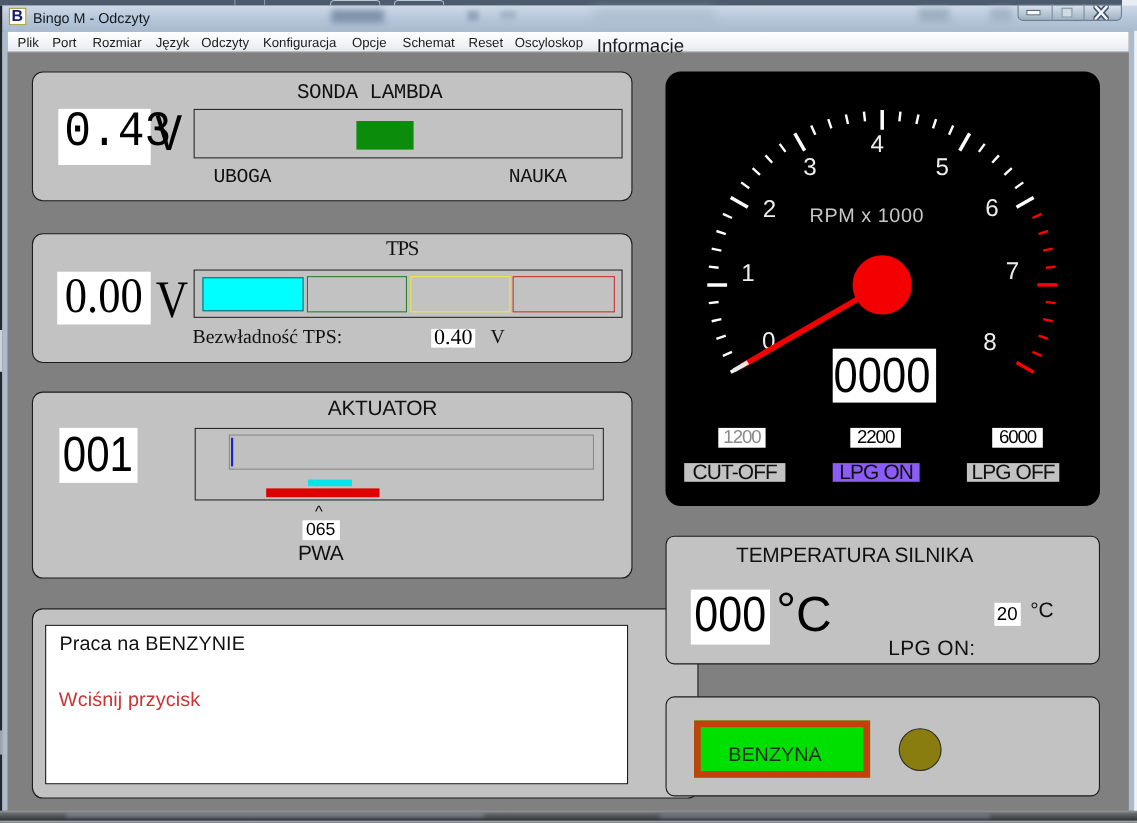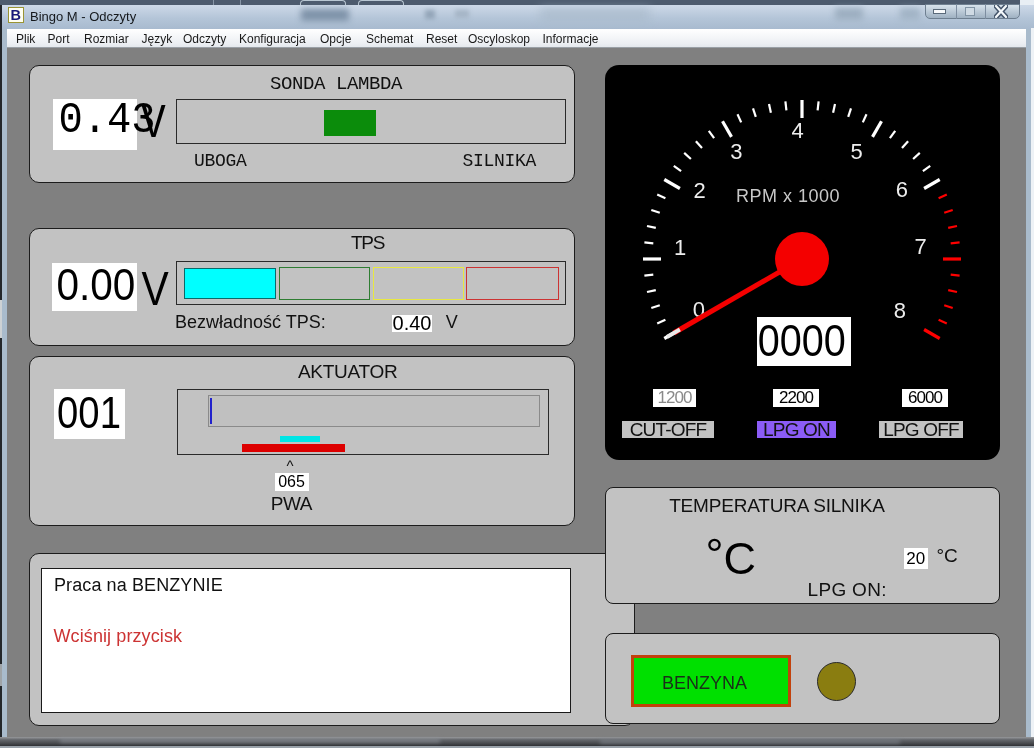--- a/index.html
+++ b/index.html
@@ -53,42 +53,42 @@
 <span class="abs" style="left:9px;top:3px;font-size:12px;color:#1a1a1a;">Plik</span>
 <span class="abs" style="left:40.5px;top:3px;font-size:12px;color:#1a1a1a;">Port</span>
 <span class="abs" style="left:77px;top:3px;font-size:12px;color:#1a1a1a;">Rozmiar</span>
 <span class="abs" style="left:134.5px;top:3px;font-size:12px;color:#1a1a1a;">Język</span>
 <span class="abs" style="left:176px;top:3px;font-size:12px;color:#1a1a1a;">Odczyty</span>
 <span class="abs" style="left:232px;top:3px;font-size:12px;color:#1a1a1a;">Konfiguracja</span>
 <span class="abs" style="left:313px;top:3px;font-size:12px;color:#1a1a1a;">Opcje</span>
 <span class="abs" style="left:359px;top:3px;font-size:12px;color:#1a1a1a;">Schemat</span>
 <span class="abs" style="left:419px;top:3px;font-size:12px;color:#1a1a1a;">Reset</span>
 <span class="abs" style="left:461px;top:3px;font-size:12px;color:#1a1a1a;">Oscyloskop</span>
-<span class="abs" style="left:535.5px;top:3px;font-size:12px;color:#1a1a1a;">Informacje</span>
+<span class="abs" style="left:535.5px;top:3px;font-size:17px;color:#1a1a1a;">Informacje</span>
 </div>
 
 <div class="abs" style="left:7px;top:48px;width:1019px;height:689px;background:#808080;"></div>
 
 <div class="abs" style="left:0;top:737px;width:1034px;height:11px;background:linear-gradient(180deg,#97999c 0%,#64676c 25%,#4a4c50 55%,#303236 80%,#1d1f22 93%,#595d63 100%);"></div>
 <div class="abs" style="left:0;top:746px;width:1034px;height:2px;background:#9aa2aa;"></div>
 <div class="abs" style="left:60px;top:739px;width:380px;height:3px;background:#8a8f96;filter:blur(2px);"></div>
 <div class="abs" style="left:600px;top:740px;width:300px;height:3px;background:#7d838a;filter:blur(2px);"></div>
 
 <div class="panel" style="left:29px;top:65px;width:546px;height:118px;font-family:Liberation Mono, monospace;">
   <div class="lbl" style="left:240px;top:6.5px;letter-spacing:-0.4px;">SONDA LAMBDA</div>
   <div class="wbox big" style="left:23px;top:33px;width:84px;height:51px;line-height:44px;"><span class="sx" style="transform:scaleX(0.9);">0.43</span></div>
   <div class="abs big" style="left:109px;top:35.5px;height:51px;line-height:44px;color:#000;"><span class="sx" style="font-size:48px;transform:scaleX(0.85);">V</span></div>
   <div class="abs" style="left:146px;top:33px;width:390px;height:45px;border:1px solid #2a2a2a;background:#c2c2c2;">
     <div class="abs" style="left:147px;top:10px;width:52px;height:26px;background:#0b8c0b;"></div>
   </div>
   <div class="lb2" style="left:164px;top:85px;">UBOGA</div>
-  <div class="lb2" style="left:432.6px;top:85px;">SILNIKA</div>
-</div>
-
-<div class="panel" style="left:29px;top:228px;width:546px;height:118px;">
+  <div class="lb2" style="left:432.6px;top:85px;">NAUKA</div>
+</div>
+
+<div class="panel" style="left:29px;top:212px;width:546px;height:118px;font-family:Liberation Serif, serif;">
   <div class="lbl" style="left:320.9px;top:3px;letter-spacing:-1.2px;">TPS</div>
   <div class="wbox big" style="left:22px;top:34px;width:85px;height:48px;line-height:44px;"><span class="sx" style="transform:scaleX(0.9);">0.00</span></div>
   <div class="abs big" style="left:109px;top:37.5px;height:48px;line-height:44px;color:#000;"><span class="sx" style="font-size:48px;transform:scaleX(0.85);">V</span></div>
   <div class="abs" style="left:146px;top:32px;width:390px;height:44px;border:1px solid #2a2a2a;background:#c2c2c2;">
     <div class="abs" style="left:7px;top:6px;width:92px;height:31px;background:#00ffff;border:1px solid #0a6a6a;"></div>
     <div class="abs" style="left:102px;top:5px;width:91px;height:33px;border:1px solid #2e7d32;"></div>
     <div class="abs" style="left:196px;top:5px;width:91px;height:33px;border:1px solid #e8e840;"></div>
     <div class="abs" style="left:289px;top:5px;width:93px;height:33px;border:1px solid #cc3333;"></div>
   </div>
   <div class="lb2" style="left:145px;top:83px;letter-spacing:0;">Bezwładność TPS:</div>
@@ -179,22 +179,23 @@
   <div class="wbox" style="left:48px;top:324px;width:43px;height:18px;font-size:17px;letter-spacing:-1px;line-height:18px;color:#8a8a8a;">1200</div>
   <div class="wbox" style="left:168px;top:324px;width:46px;height:18px;font-size:17px;letter-spacing:-1px;line-height:18px;">2200</div>
   <div class="wbox" style="left:297px;top:324px;width:46px;height:18px;font-size:17px;letter-spacing:-1px;line-height:18px;">6000</div>
   <div class="abs" style="left:17px;top:356px;width:92px;height:17px;background:#c2c2c2;color:#111;font-size:19px;letter-spacing:-0.8px;line-height:17px;text-align:center;">CUT-OFF</div>
   <div class="abs" style="left:152px;top:356px;width:79px;height:17px;background:#8b5cf6;color:#111;font-size:19px;letter-spacing:-0.8px;line-height:17px;text-align:center;">LPG ON</div>
   <div class="abs" style="left:274px;top:356px;width:84px;height:17px;background:#c2c2c2;color:#111;font-size:19px;letter-spacing:-0.8px;line-height:17px;text-align:center;">LPG OFF</div>
 </div>
 
 <div class="panel" style="left:605px;top:487px;width:395px;height:117px;border-radius:8px;">
   <div class="lbl" style="left:63.2px;top:7px;letter-spacing:-0.2px;">TEMPERATURA SILNIKA</div>
+  <div class="wbox big" style="left:21.6px;top:48px;width:72px;height:50px;line-height:45px;"><span class="sx" style="transform:scaleX(0.87) translateX(-2px);">000</span></div>
   <div class="abs big" style="left:99.6px;top:48px;height:50px;line-height:45px;color:#000;"><span style="position:relative;top:-4px;">°</span>C</div>
   <div class="lbl" style="left:201.6px;top:59.2px;letter-spacing:0.3px;margin-top:32px;">LPG ON:</div>
   <div class="wbox" style="left:297.7px;top:59.5px;width:24px;height:21px;font-size:17px;line-height:21px;">20</div>
   <div class="lbl" style="left:330.6px;top:57.2px;letter-spacing:-0.2px;">°C</div>
 </div>
 
 <div class="panel" style="left:605px;top:633px;width:395px;height:91px;border-radius:8px;">
-  <div class="abs" style="left:25px;top:20.5px;width:160px;height:52px;background:#00e000;border:3px solid #c2410c;color:#1a2e1a;font-size:18px;text-align:center;line-height:51px;text-indent:-13px;">BENZYNA</div>
+  <div class="abs" style="left:25px;top:20.5px;width:160px;height:52px;background:#00e000;border:6px solid #c2410c;color:#1a2e1a;font-size:18px;text-align:center;line-height:51px;text-indent:-13px;">BENZYNA</div>
   <div class="abs" style="left:210.5px;top:27.5px;width:39px;height:39px;border-radius:50%;background:#8a7d10;border:1px solid #2a2a2a;"></div>
 </div>
 
 </body></html>

